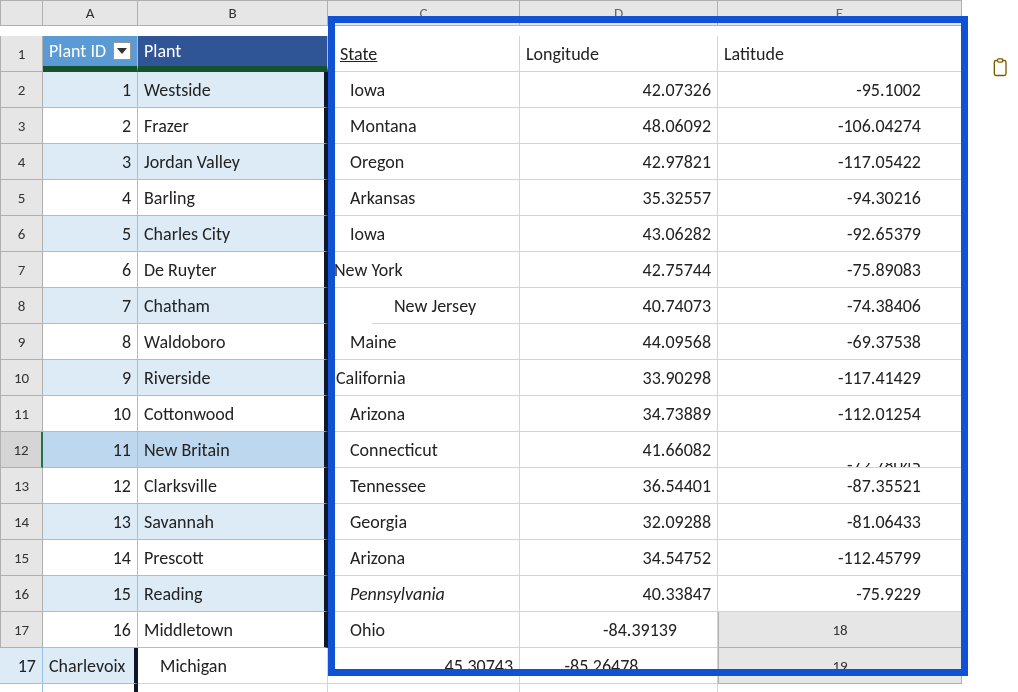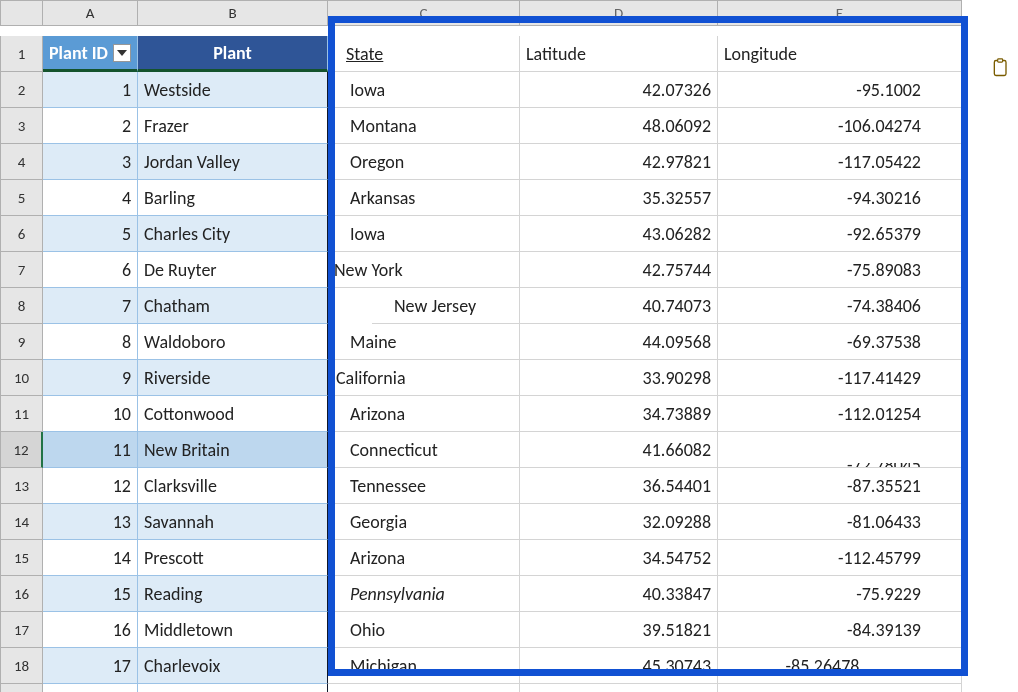--- a/index.html
+++ b/index.html
@@ -59,33 +59,33 @@
       white-space: nowrap;
       overflow: hidden;
     }
     .cell.num { justify-content: flex-end; }
     .cell.txt { justify-content: flex-start; }
     .cell.tbl-a {
       border-right: 1px solid #9bc2e6;
       border-bottom: 1px solid #9bc2e6;
     }
     .cell.tbl-b {
-      border-right: 1px solid #0f172a;
+      border-right: 4px solid #0f172a;
       border-bottom: 1px solid #9bc2e6;
     }
     .band1 { background: #ddebf7; }
     .band0 { background: #ffffff; }
     .thdr {
       background: #5b9bd5;
       color: #fff;
-      font-weight: 700;
+      font-weight: 400;
       border-right: 1px solid #9bc2e6;
-      border-bottom: 3px solid #14532d;
-    }
-    .thdr-sel { background: #2f5597; justify-content: center; }
+      border-bottom: 6px solid #14532d;
+    }
+    .thdr-sel { background: #2f5597; }
     .filter-btn {
       width: 18px; height: 18px;
       background: #fff;
       border: 1px solid #979797;
       margin-left: auto;
       display: flex; align-items: center; justify-content: center;
     }
     .filter-btn svg { width: 10px; height: 6px; }
     .highlight-box {
       position: absolute;
@@ -117,28 +117,28 @@
         <div class="">Plant ID</div>
         <span class="filter-btn">
           <svg viewBox="0 0 10 6">
             <path d="M0 0 L5 6 L10 0 Z" fill="#333"></path>
           </svg>
         </span>
       </div>
       <div class="cell thdr thdr-sel">
         <div class="">Plant</div>
       </div>
-      <div class="cell txt" style="padding-left: 18px; text-decoration: underline;">
+      <div class="cell txt" style="padding-left: 12px; text-decoration: underline;">
         <div class="">State</div>
+      </div>
+      <div class="cell txt">
+        <div class="">Longitude</div>
       </div>
       <div class="cell txt">
         <div class="">Latitude</div>
-      </div>
-      <div class="cell txt">
-        <div class="">Longitude</div>
       </div>
       <div class="row-hdr">2</div>
       <div class="cell num tbl-a band1">
         <div class="">1</div>
       </div>
       <div class="cell txt tbl-b band1">
         <div class="">Westside</div>
       </div>
       <div class="cell txt" style="padding-left: 22px;">
         <div class="">Iowa</div>
@@ -375,23 +375,20 @@
       </div>
       <div class="row-hdr">17</div>
       <div class="cell num tbl-a band0">
         <div class="">16</div>
       </div>
       <div class="cell txt tbl-b band0">
         <div class="">Middletown</div>
       </div>
       <div class="cell txt" style="padding-left: 22px;">
         <div class="">Ohio</div>
-      </div>
-      <div class="cell num">
-        <div class="">39.51821</div>
       </div>
       <div class="cell num" style="padding-right: 40px;">
         <div class="">-84.39139</div>
       </div>
       <div class="row-hdr">18</div>
       <div class="cell num tbl-a band1">
         <div class="">17</div>
       </div>
       <div class="cell txt tbl-b band1">
         <div class="">Charlevoix</div>

